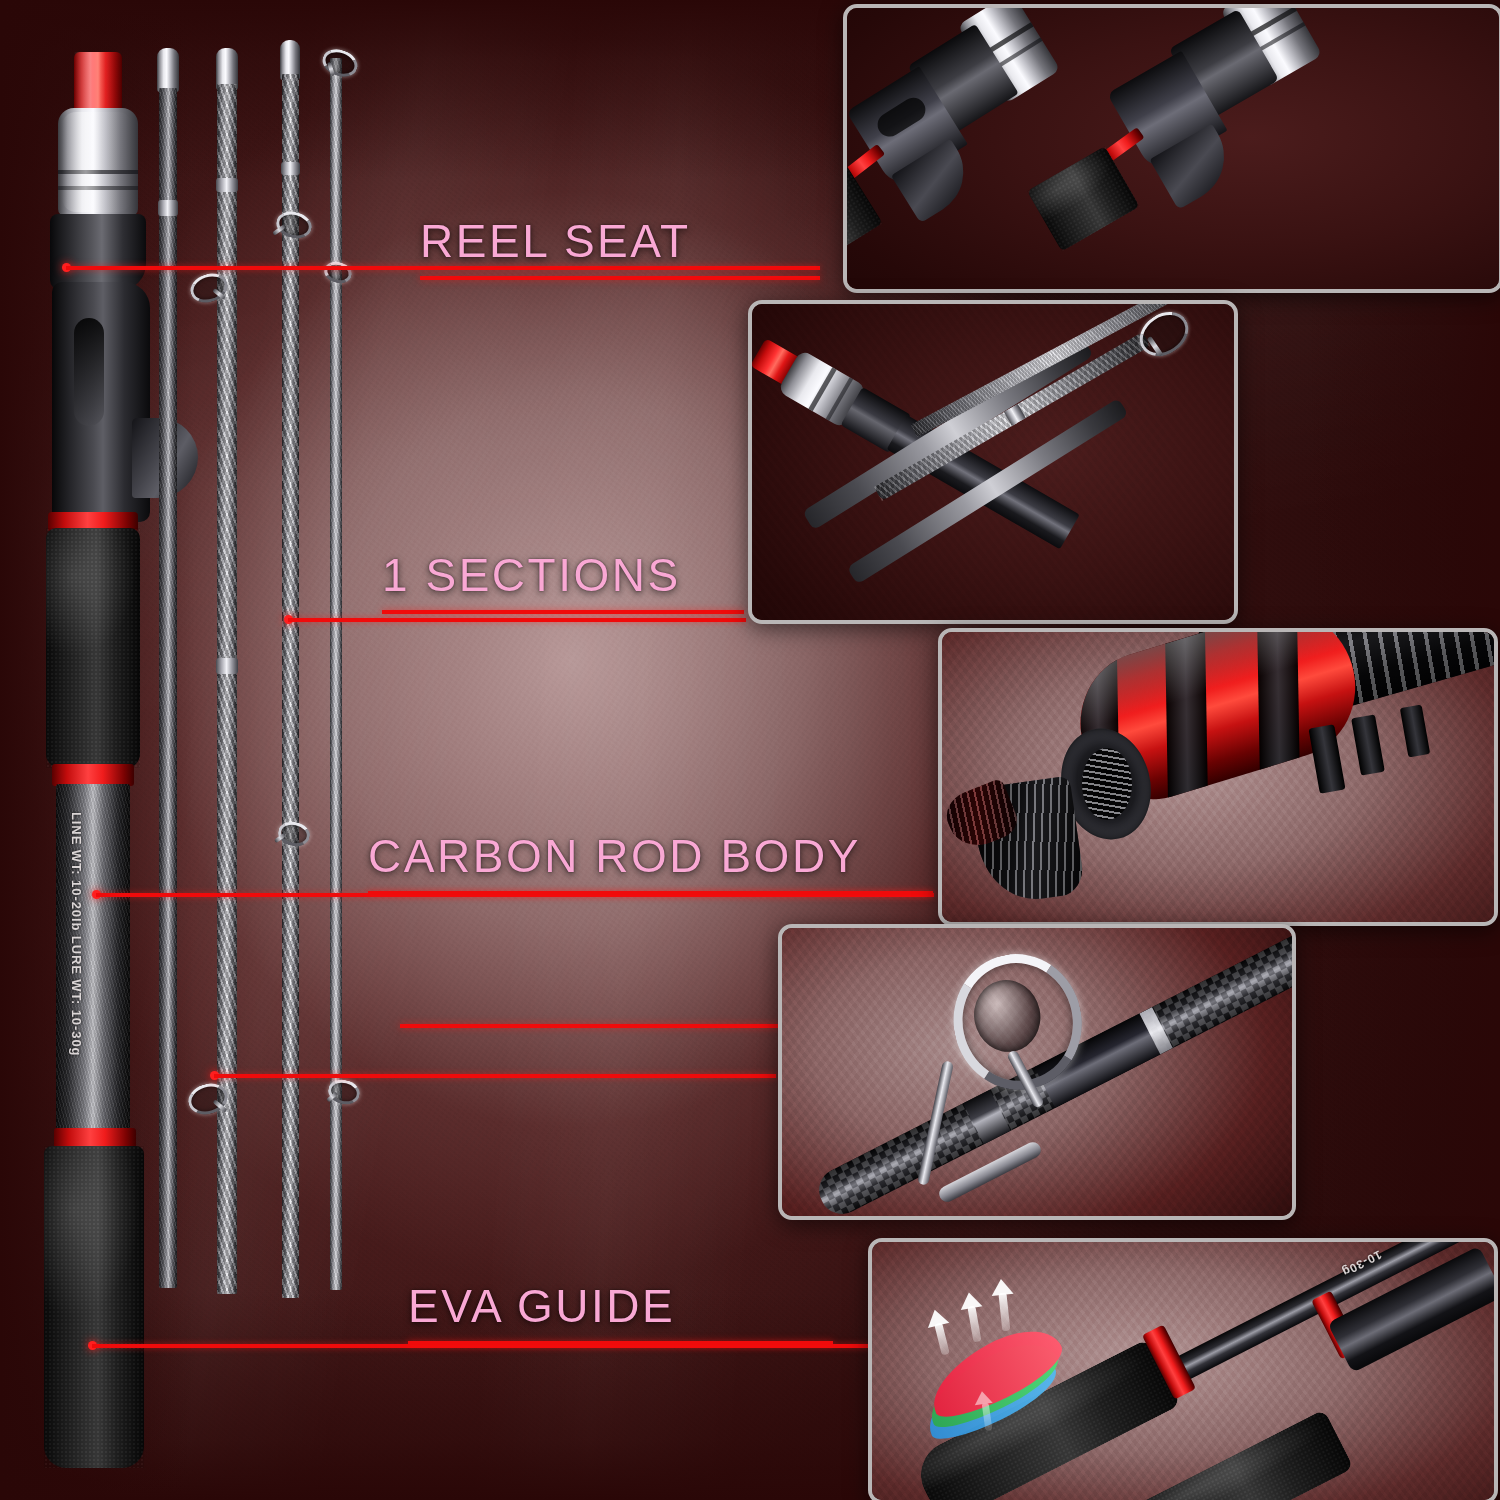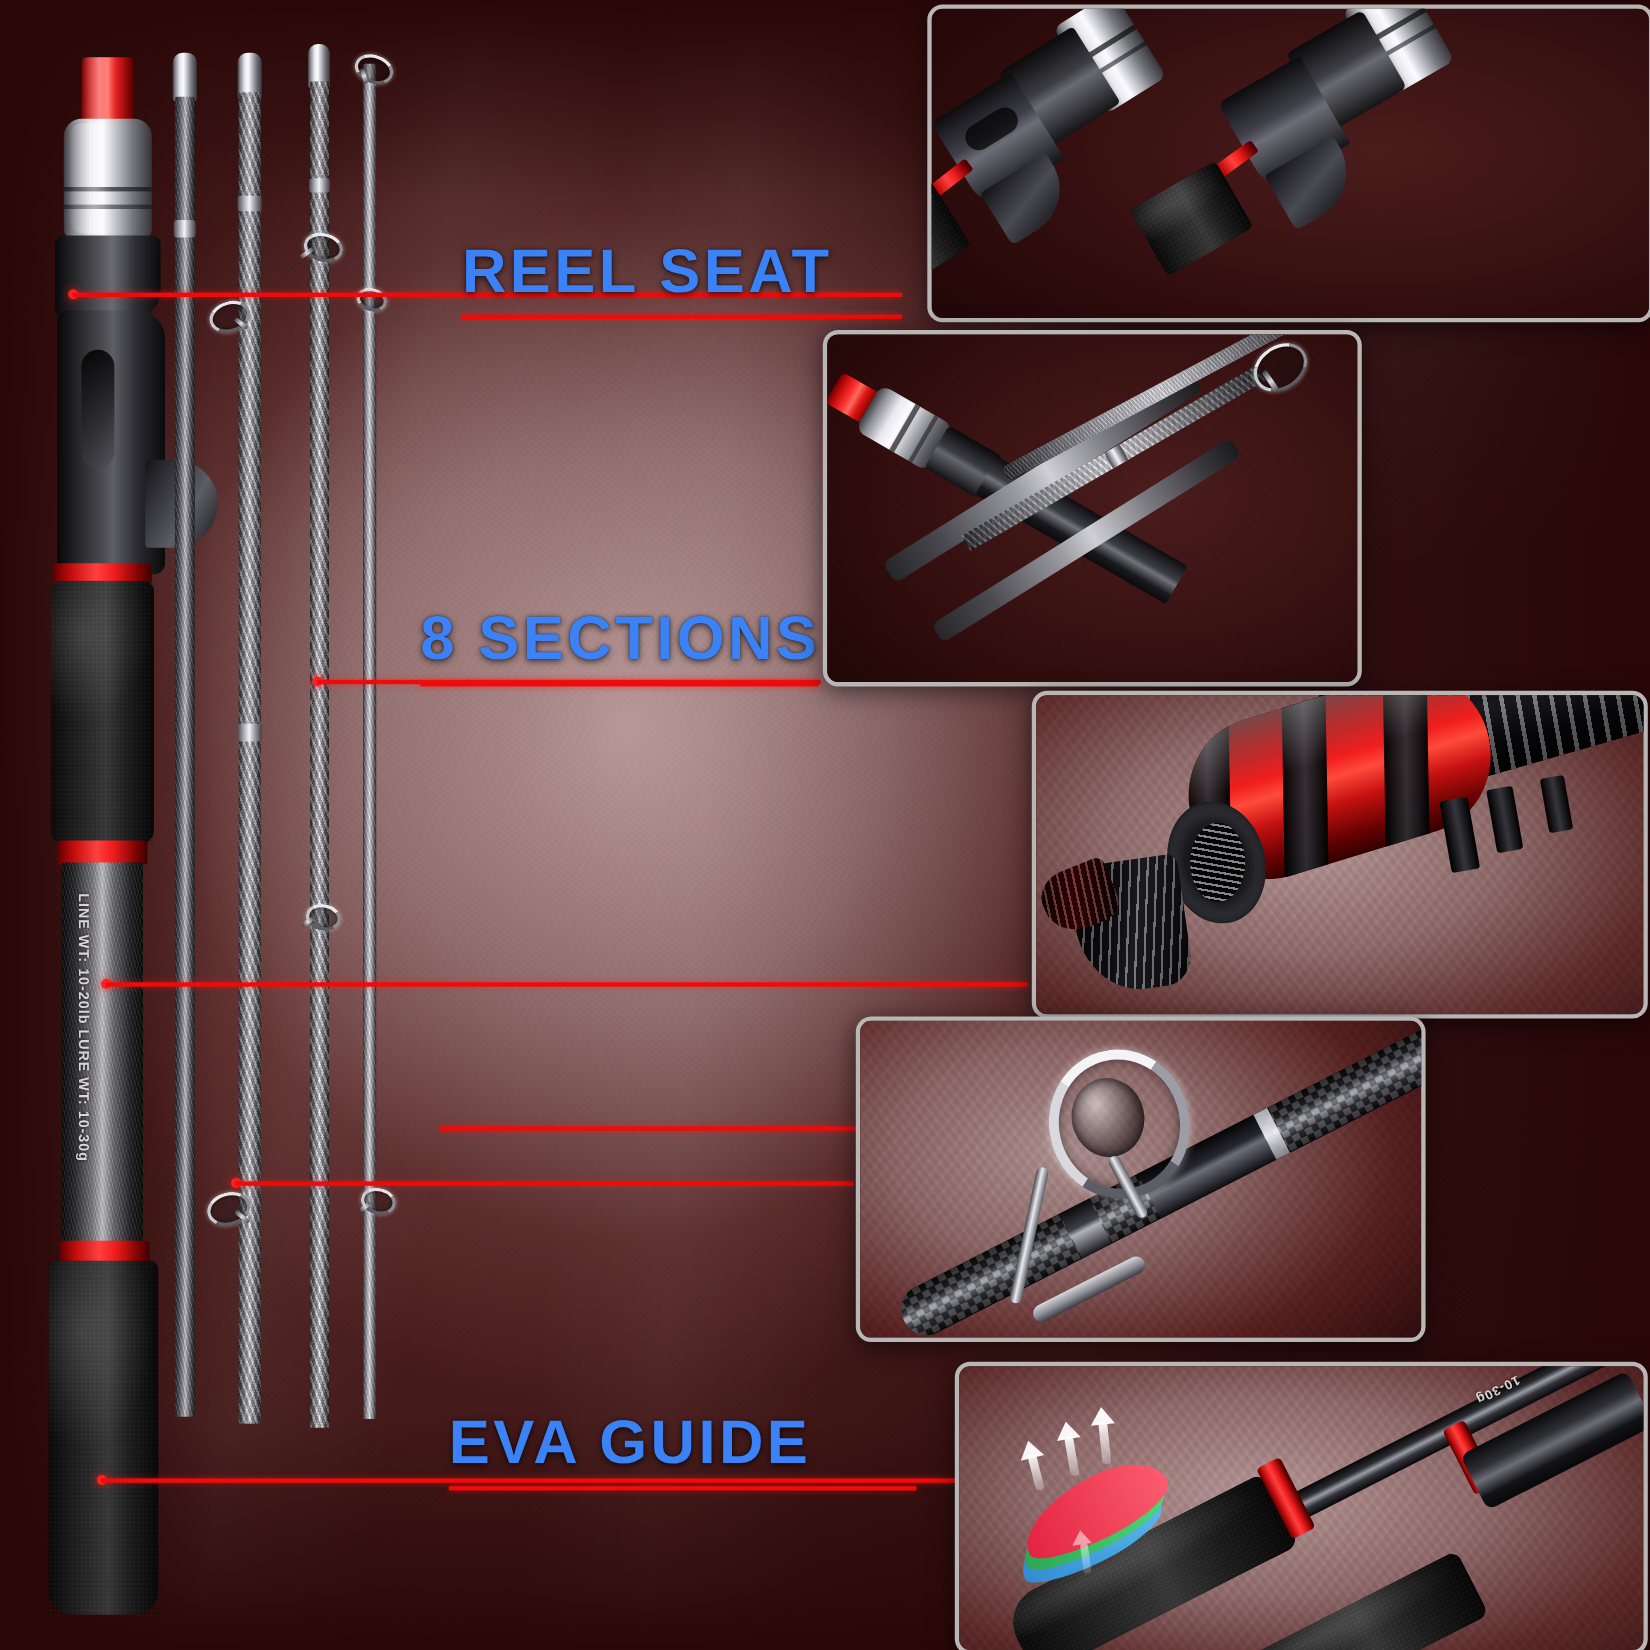--- a/index.html
+++ b/index.html
@@ -29,22 +29,22 @@
       linear-gradient(170deg, rgba(255,235,230,.00) 20%, rgba(255,240,235,.07) 30%, rgba(255,235,230,.00) 42%);
     mix-blend-mode:screen;}
   .bg-grain{position:absolute;inset:0;opacity:.22;mix-blend-mode:overlay;
     background-image:
       repeating-linear-gradient(37deg, rgba(255,255,255,.06) 0 2px, rgba(0,0,0,.05) 2px 4px),
       repeating-linear-gradient(121deg, rgba(255,255,255,.04) 0 3px, rgba(0,0,0,.04) 3px 6px);}
 
   
   .callout{position:absolute;}
   .callout .ctext{
-    color:#3b82f6;font-weight:700;letter-spacing:.055em;
-    font-size:56px;line-height:1;white-space:nowrap;
+    color:#f9a8d4;font-weight:400;letter-spacing:.055em;
+    font-size:46px;line-height:1;white-space:nowrap;
     text-shadow:0 2px 7px rgba(0,0,0,.65), 0 0 2px rgba(0,0,0,.5);
     font-stretch:semi-condensed;
   }
   .callout .cline{height:4px;background:#f00b0b;margin-top:12px;
     box-shadow:0 0 7px rgba(255,20,20,.55);}
 
   
   .lead{position:absolute;height:4px;background:#f00b0b;
     box-shadow:0 0 6px rgba(255,25,25,.5);}
   .lead-dot{position:absolute;width:9px;height:9px;border-radius:50%;
@@ -248,24 +248,28 @@
 
   <div class="lead-dot" style="left:88px;top:1341px;"></div>
   <div class="lead" style="left:92px;top:1344px;width:778px;"></div>
 
   <div class="callout" style="left:420px;top:218px;">
     <div class="ctext">REEL SEAT</div>
     <div class="cline" style="width:400px;"></div>
   </div>
 
   <div class="callout" style="left:382px;top:552px;">
-    <div class="ctext">8 SECTIONS</div>
+    <div class="ctext">1 SECTIONS</div>
     <div class="cline" style="width:362px;"></div>
   </div>
 
+  <div class="callout" style="left:368px;top:833px;">
+    <div class="ctext">CARBON ROD BODY</div>
+    <div class="cline" style="width:565px;"></div>
+  </div>
 
   <div class="callout" style="left:400px;top:1012px;">
     <div class="cline" style="width:380px;"></div>
   </div>
 
   <div class="callout" style="left:408px;top:1283px;">
     <div class="ctext">EVA GUIDE</div>
     <div class="cline" style="width:425px;"></div>
   </div>
 

